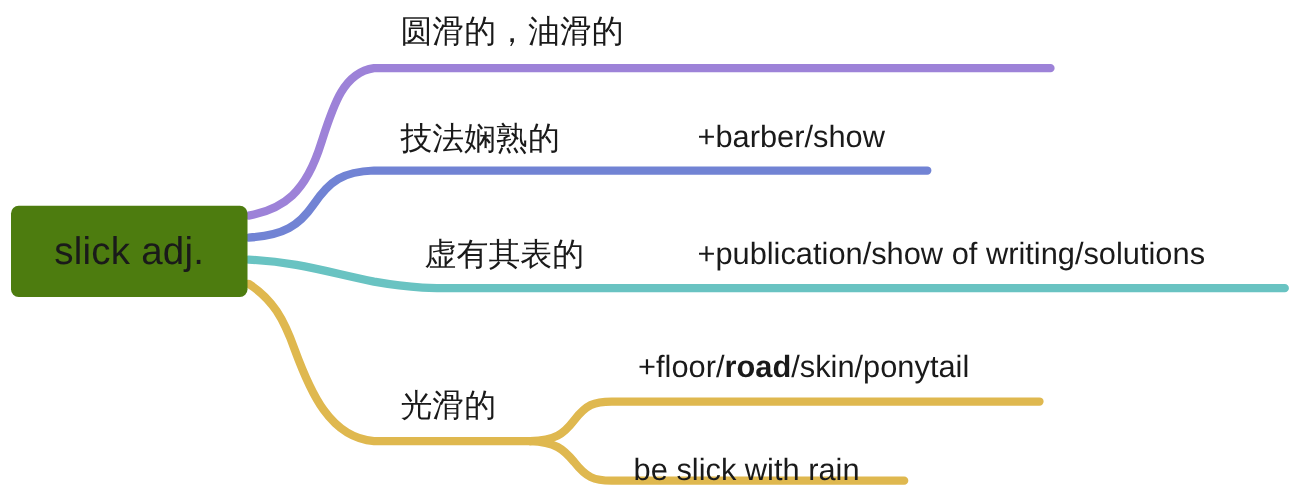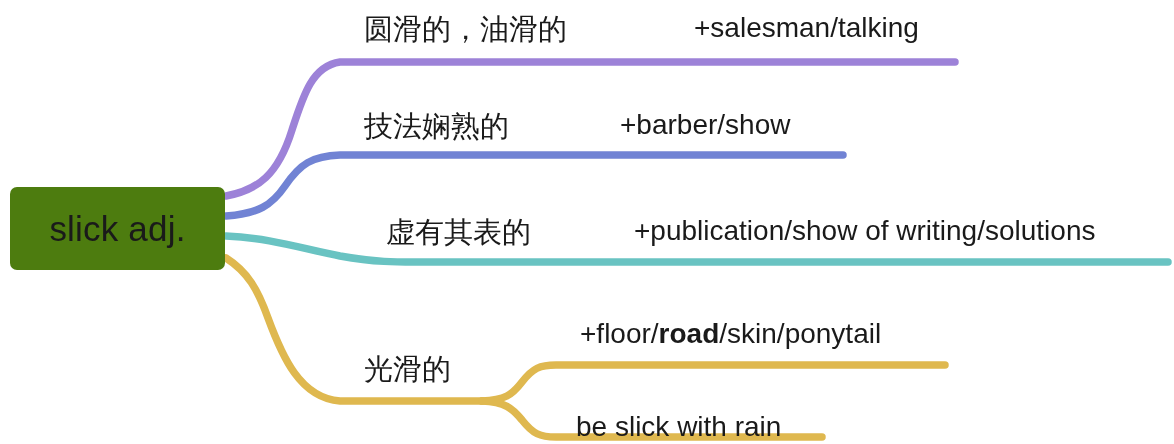--- a/index.html
+++ b/index.html
@@ -58,21 +58,21 @@
   }
   .en-label b {
     font-weight: bold;
     text-align: center;
   }
   
   .lbl-b1-cn { left: 364px; top: 13px; }
   .lbl-b1-en { left: 694px; top: 12px; }
   
   .lbl-b2-cn { left: 364px; top: 110px; }
-  .lbl-b2-en { left: 620px; top: 109px; }
+  .lbl-b2-en { left: 634px; top: 109px; }
   
   .lbl-b3-cn { left: 376px; top: 216px; margin-left: 10px; }
   .lbl-b3-en { left: 634px; top: 215px; }
   
   .lbl-b4-cn { left: 364px; top: 353px; }
   .lbl-b4-s1-en { left: 580px; top: 318px; }
   .lbl-b4-s2-en { left: 576px; top: 411px; text-align: center; }
 </style>
 </head>
 <body>
@@ -92,21 +92,20 @@
     <path d="M 482,401 C 505,400 512,395 522,382 C 533,368 540,365 556,365 L 945,365" fill="none" stroke="#dfb84f" stroke-width="7.5" stroke-linecap="round"></path>
 
     <path d="M 482,401 C 505,402 512,408 522,420 C 533,434 540,437 556,437 L 822,437" fill="none" stroke="#dfb84f" stroke-width="7.5" stroke-linecap="round"></path>
   </svg>
 
   <div class="root-node" style="background: #4d7c0f;">
     <span class="root-label">slick adj.</span>
   </div>
 
   <div class="node-label cn-label lbl-b1-cn">圆滑的，油滑的</div>
-  <div class="node-label en-label lbl-b1-en">+salesman/talking</div>
 
   <div class="node-label cn-label lbl-b2-cn">技法娴熟的</div>
   <div class="node-label en-label lbl-b2-en">+barber/show</div>
 
   <div class="node-label cn-label lbl-b3-cn">虚有其表的</div>
   <div class="node-label en-label lbl-b3-en">+publication/show of writing/solutions</div>
 
   <div class="node-label cn-label lbl-b4-cn">光滑的</div>
 
   <div class="node-label en-label lbl-b4-s1-en"><span>+floor/</span><b>road</b><span>/skin/ponytail</span></div>

